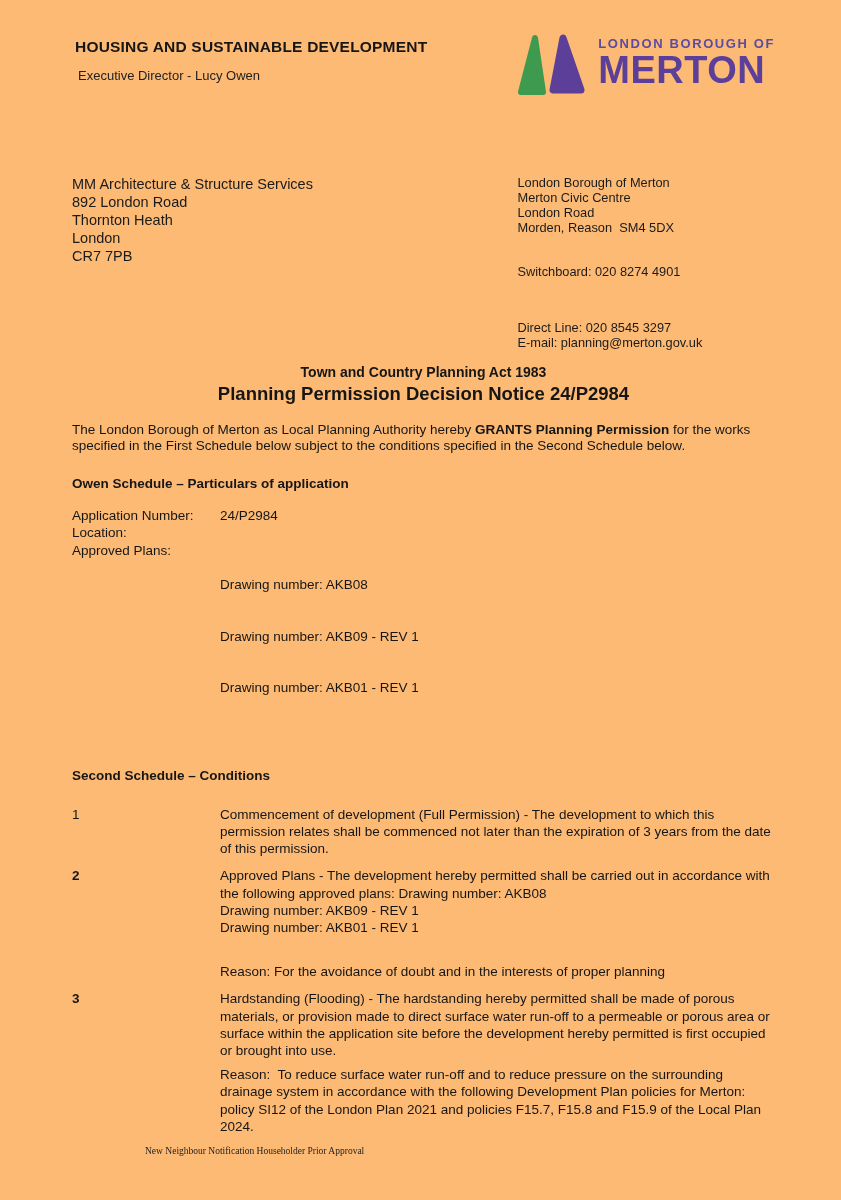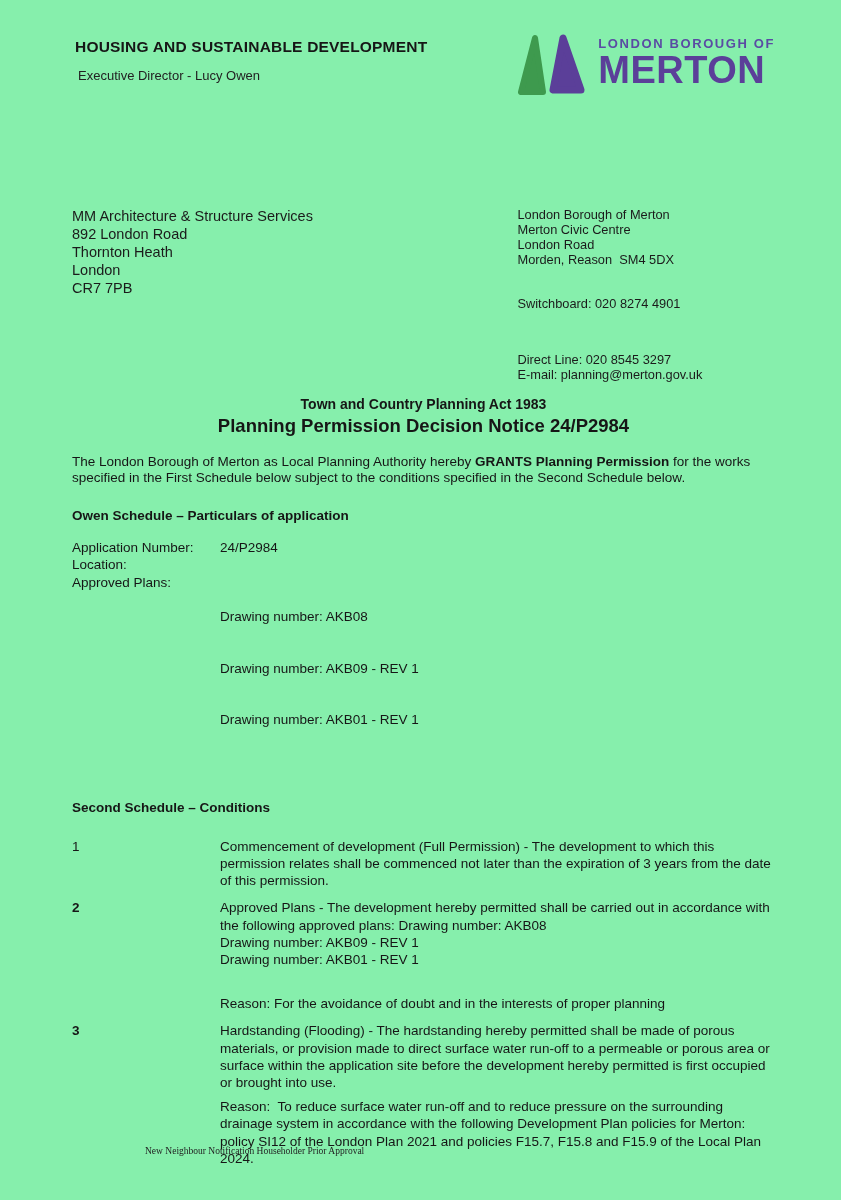--- a/index.html
+++ b/index.html
@@ -1,35 +1,35 @@
 <!DOCTYPE html>
 <html><head>
 <meta charset="utf-8">
 <style>
   * { margin:0; padding:0; box-sizing:border-box; }
   html,body { background:#ffffff; }
   body { font-family:"Liberation Sans", sans-serif; color:#161616; }
   .page {
     position:relative; width:841px; height:1200px; margin:0 auto;
-    background:#86efac; overflow:hidden;
+    background:#fdba74; overflow:hidden;
   }
   .content { padding:32px 66px 0 72px; }
 
   
   .header-row { display:flex; justify-content:space-between; align-items:flex-start; }
   .dept-title { font-size:15.5px; font-weight:bold; letter-spacing:0.2px; padding-top:6px; padding-left:3px; }
   .director { font-size:13px; margin-top:12px; padding-left:6px; color:#222; }
   .logo { display:flex; align-items:flex-start; }
   .logo-mark { width:74px; height:67px; flex:0 0 auto; }
   .logo-text { margin-left:8px; display:flex; flex-direction:column; padding-top:4px; }
   .logo-tagline { font-size:13px; font-weight:bold; letter-spacing:1.6px; color:#5a4ba3; }
   .logo-name { font-size:38px; font-weight:bold; letter-spacing:0.5px; color:#5b3f99; line-height:0.95; margin-top:1px; }
 
   
-  .address-row { display:flex; margin-top:108px;gap:12px; }
+  .address-row { display:flex; margin-top:76px;gap:12px; }
   .recipient { width:441px; font-size:14.5px; line-height:18px; color:#1b1b1b; }
   .council { width:262px; font-size:12.8px; line-height:15px; color:#1b1b1b; }
   .council .line { white-space:pre-wrap; }
   .switchboard { margin-top:29px; }
   .direct-block { margin-top:41px; }
 
   
   .title-block { text-align:center; margin-top:14px; }
   .act-title { font-size:14px; font-weight:bold; }
   .notice-title { font-size:18.5px; font-weight:bold; margin-top:3px; }

